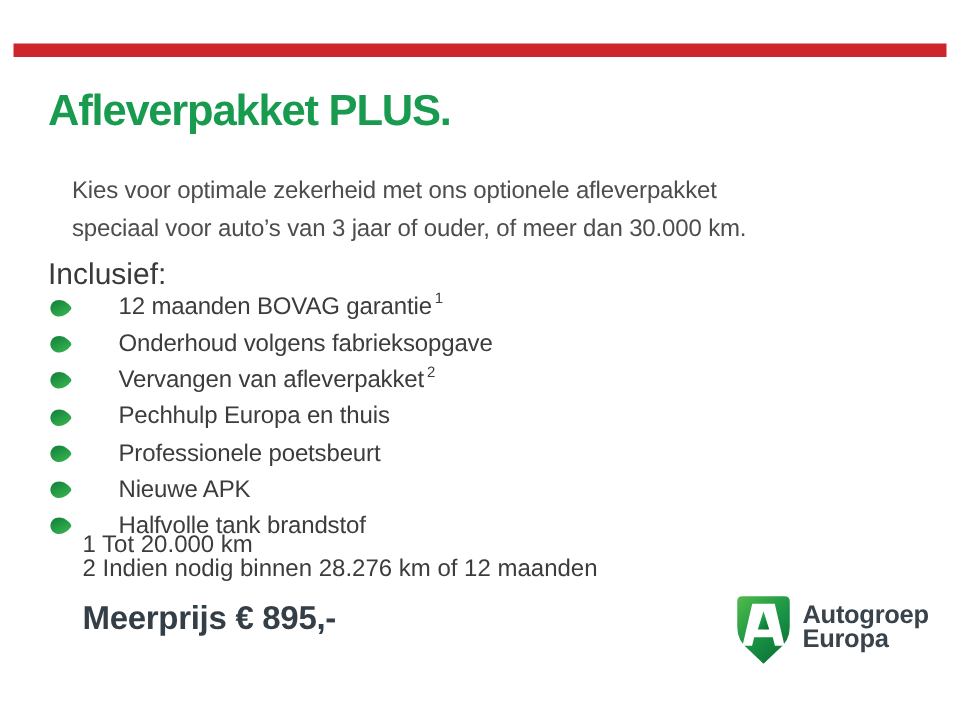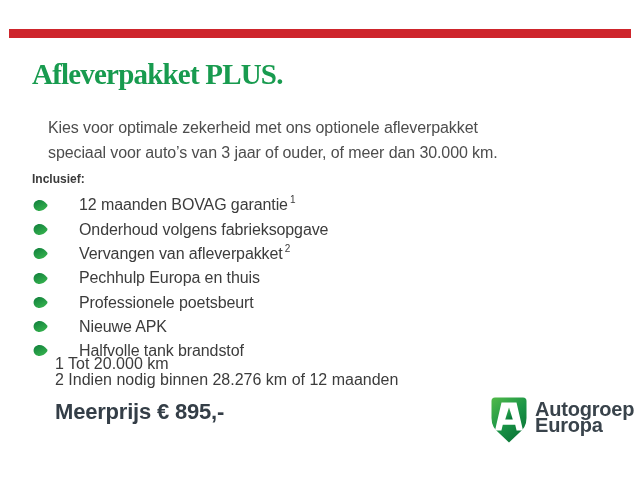--- a/index.html
+++ b/index.html
@@ -11,31 +11,30 @@
     overflow:hidden;
   }
   .accent-bar{
     position:absolute;left:9px;top:29px;width:622px;height:9px;
     background:#CE252C;
   }
   .heading{
     position:absolute;left:32px;top:58px;margin:0;
     font-size:29px;font-weight:800;letter-spacing:-0.8px;
     color:#189B4F;
-    font-family:Liberation Serif, serif;
   }
   .intro{
     position:absolute;left:32px;top:100px;margin:16px;
     font-size:16px;line-height:24.5px;letter-spacing:-0.1px;
     color:#4D4D4D;
   }
   .intro-line{display:block;white-space:nowrap;}
   .inclusief{
     position:absolute;left:32px;top:172px;
-    font-size:12px;font-weight:700;color:#3A3A3A;
+    font-size:20px;font-weight:400;color:#3A3A3A;
   }
   .features{
     position:absolute;left:32px;top:193px;margin:0;padding:0;
     list-style:none;
   }
   .feature{
     display:flex;align-items:center;height:24.3px;gap:24px;
   }
   .leaf{flex:0 0 auto;margin-right:6px;display:block;}
   .feature-text{
@@ -53,21 +52,21 @@
     font-size:22px;font-weight:800;letter-spacing:-0.2px;
     color:#343E47;
   }
   .logo{
     position:absolute;left:490px;top:396px;
     display:flex;align-items:flex-start;
   }
   .logo-shield{display:block;flex:0 0 auto;}
   .logo-text{
     margin-left:7px;padding-top:6px;
-    font-size:20px;font-weight:800;line-height:15.5px;
+    font-size:17px;font-weight:800;line-height:15.5px;
     color:#39434B;letter-spacing:-0.2px;
   }
   .hidden-defs{position:absolute;width:0;height:0;overflow:hidden;}
 </style>
 </head>
 <body>
 
 <svg class="hidden-defs" aria-hidden="true">
   <defs>
     <linearGradient id="leafGrad" x1="0" y1="0" x2="0.65" y2="1">

